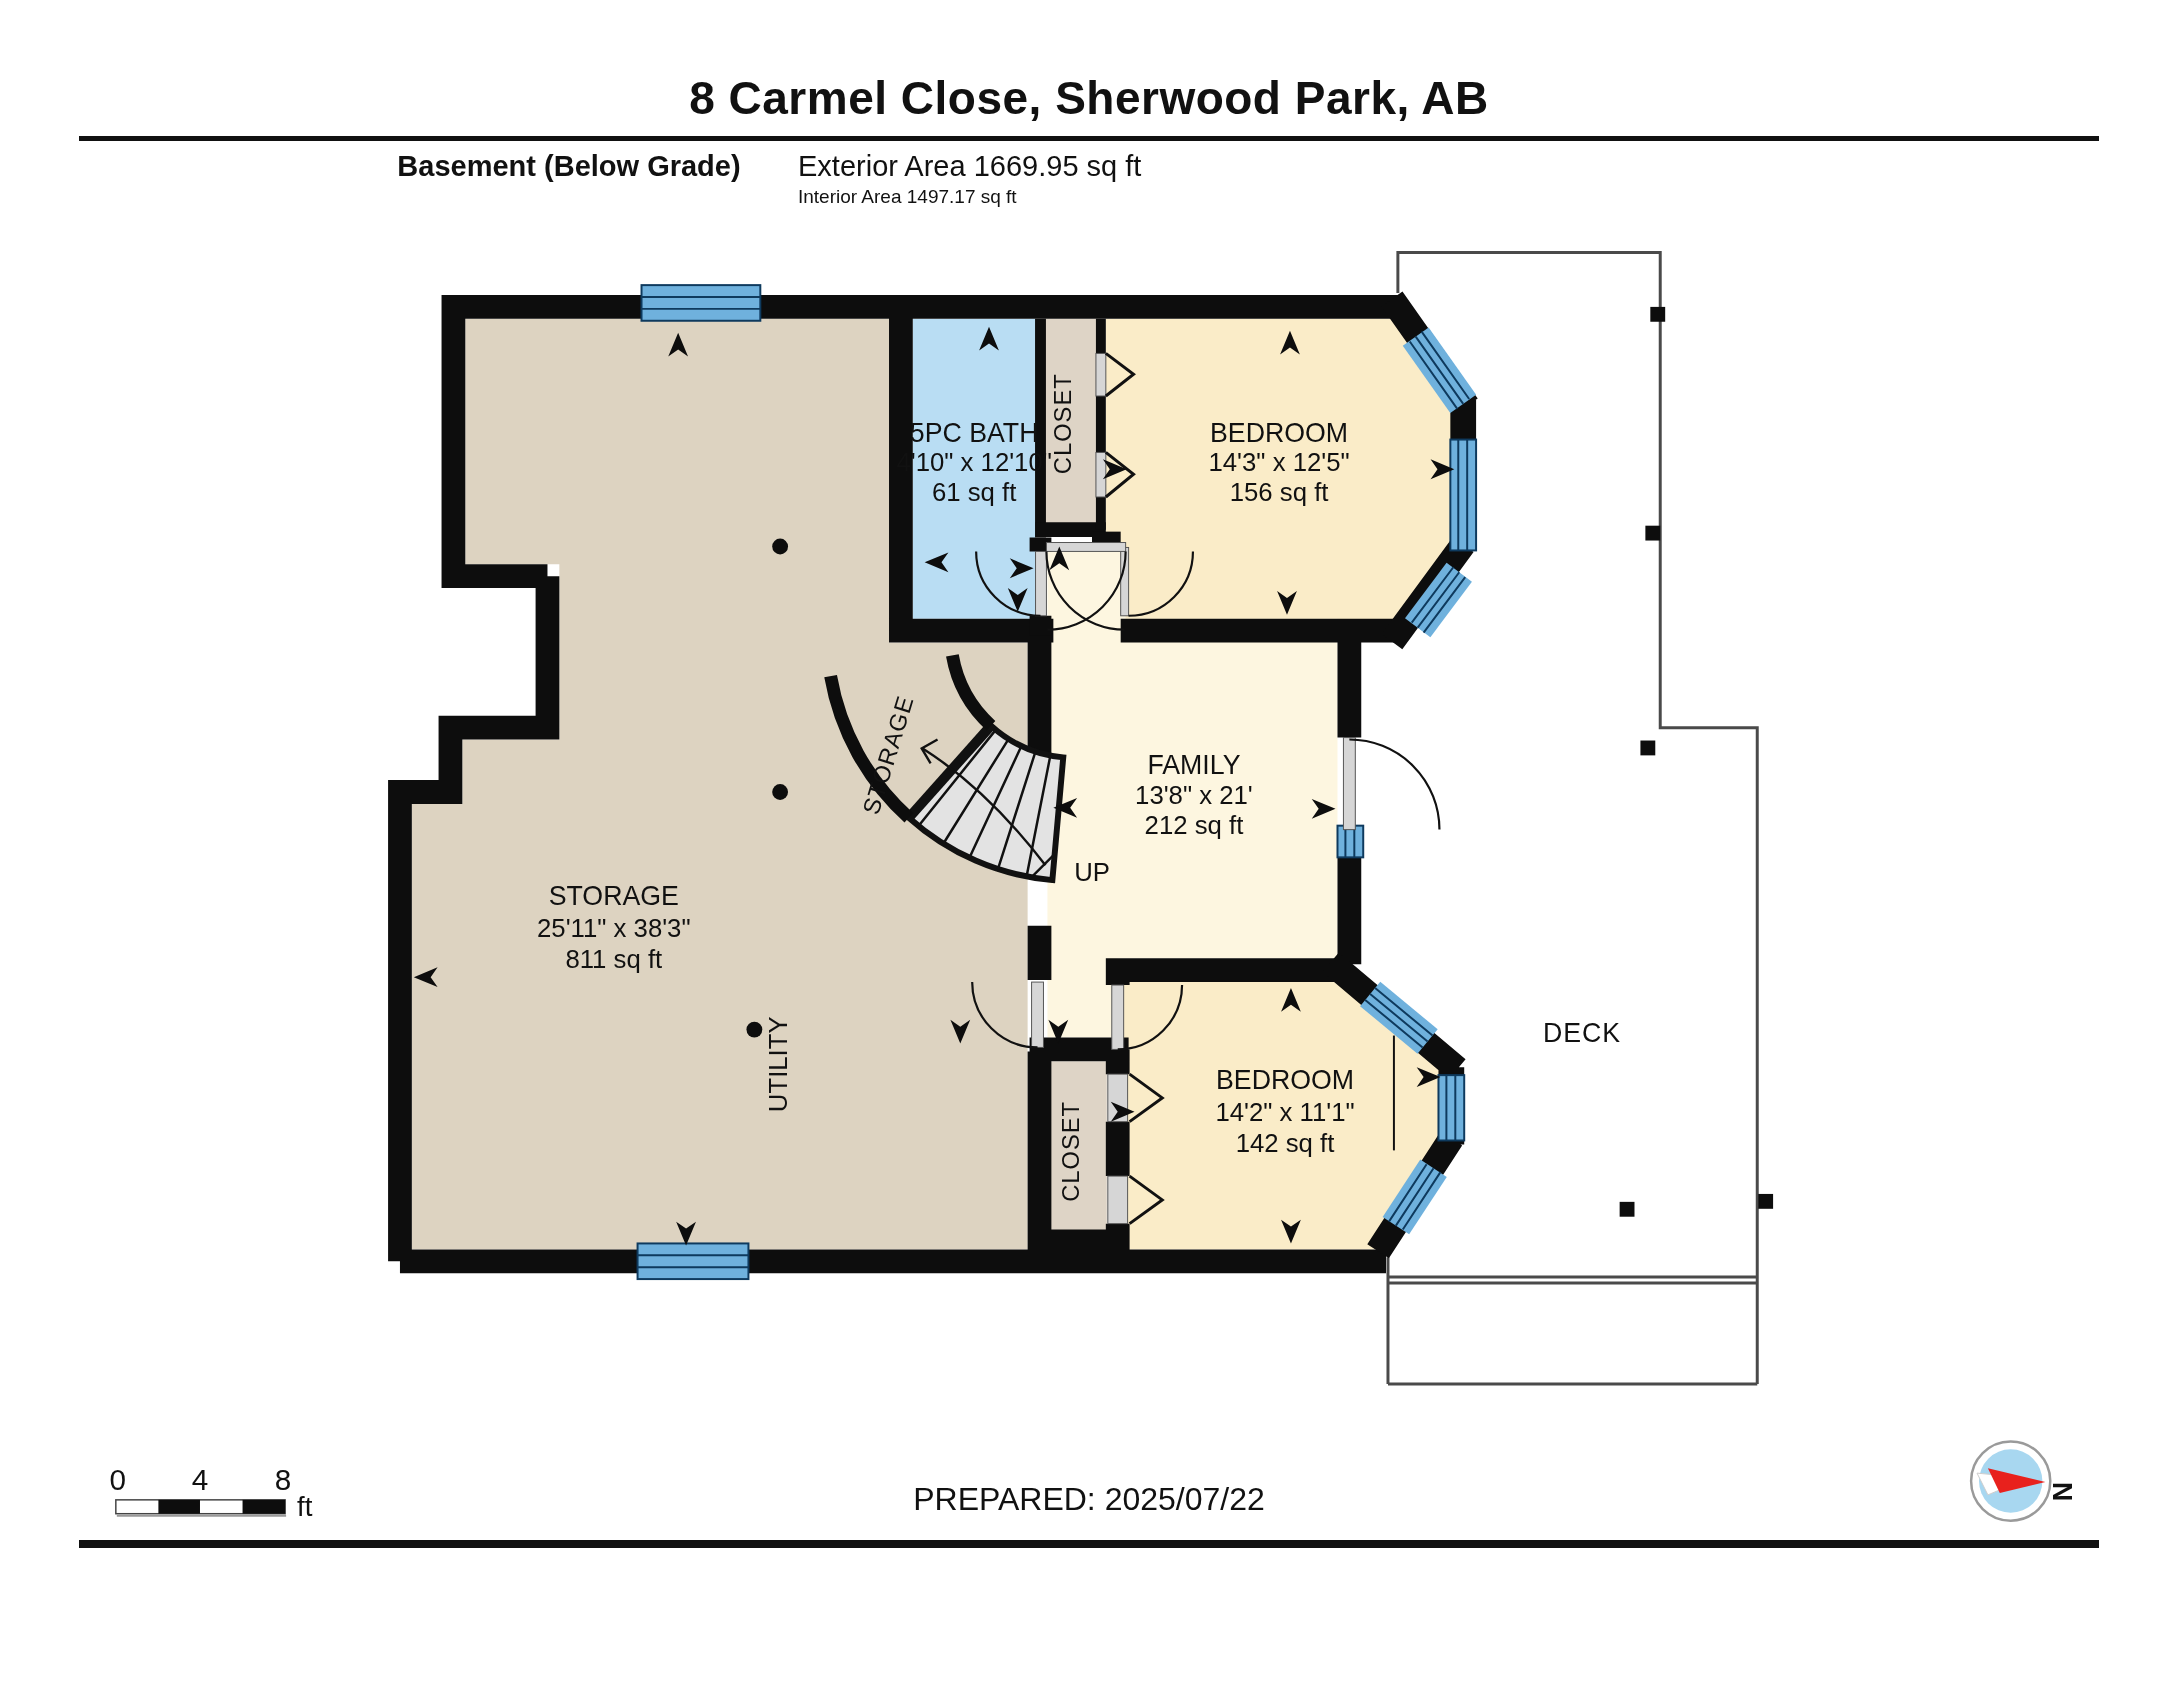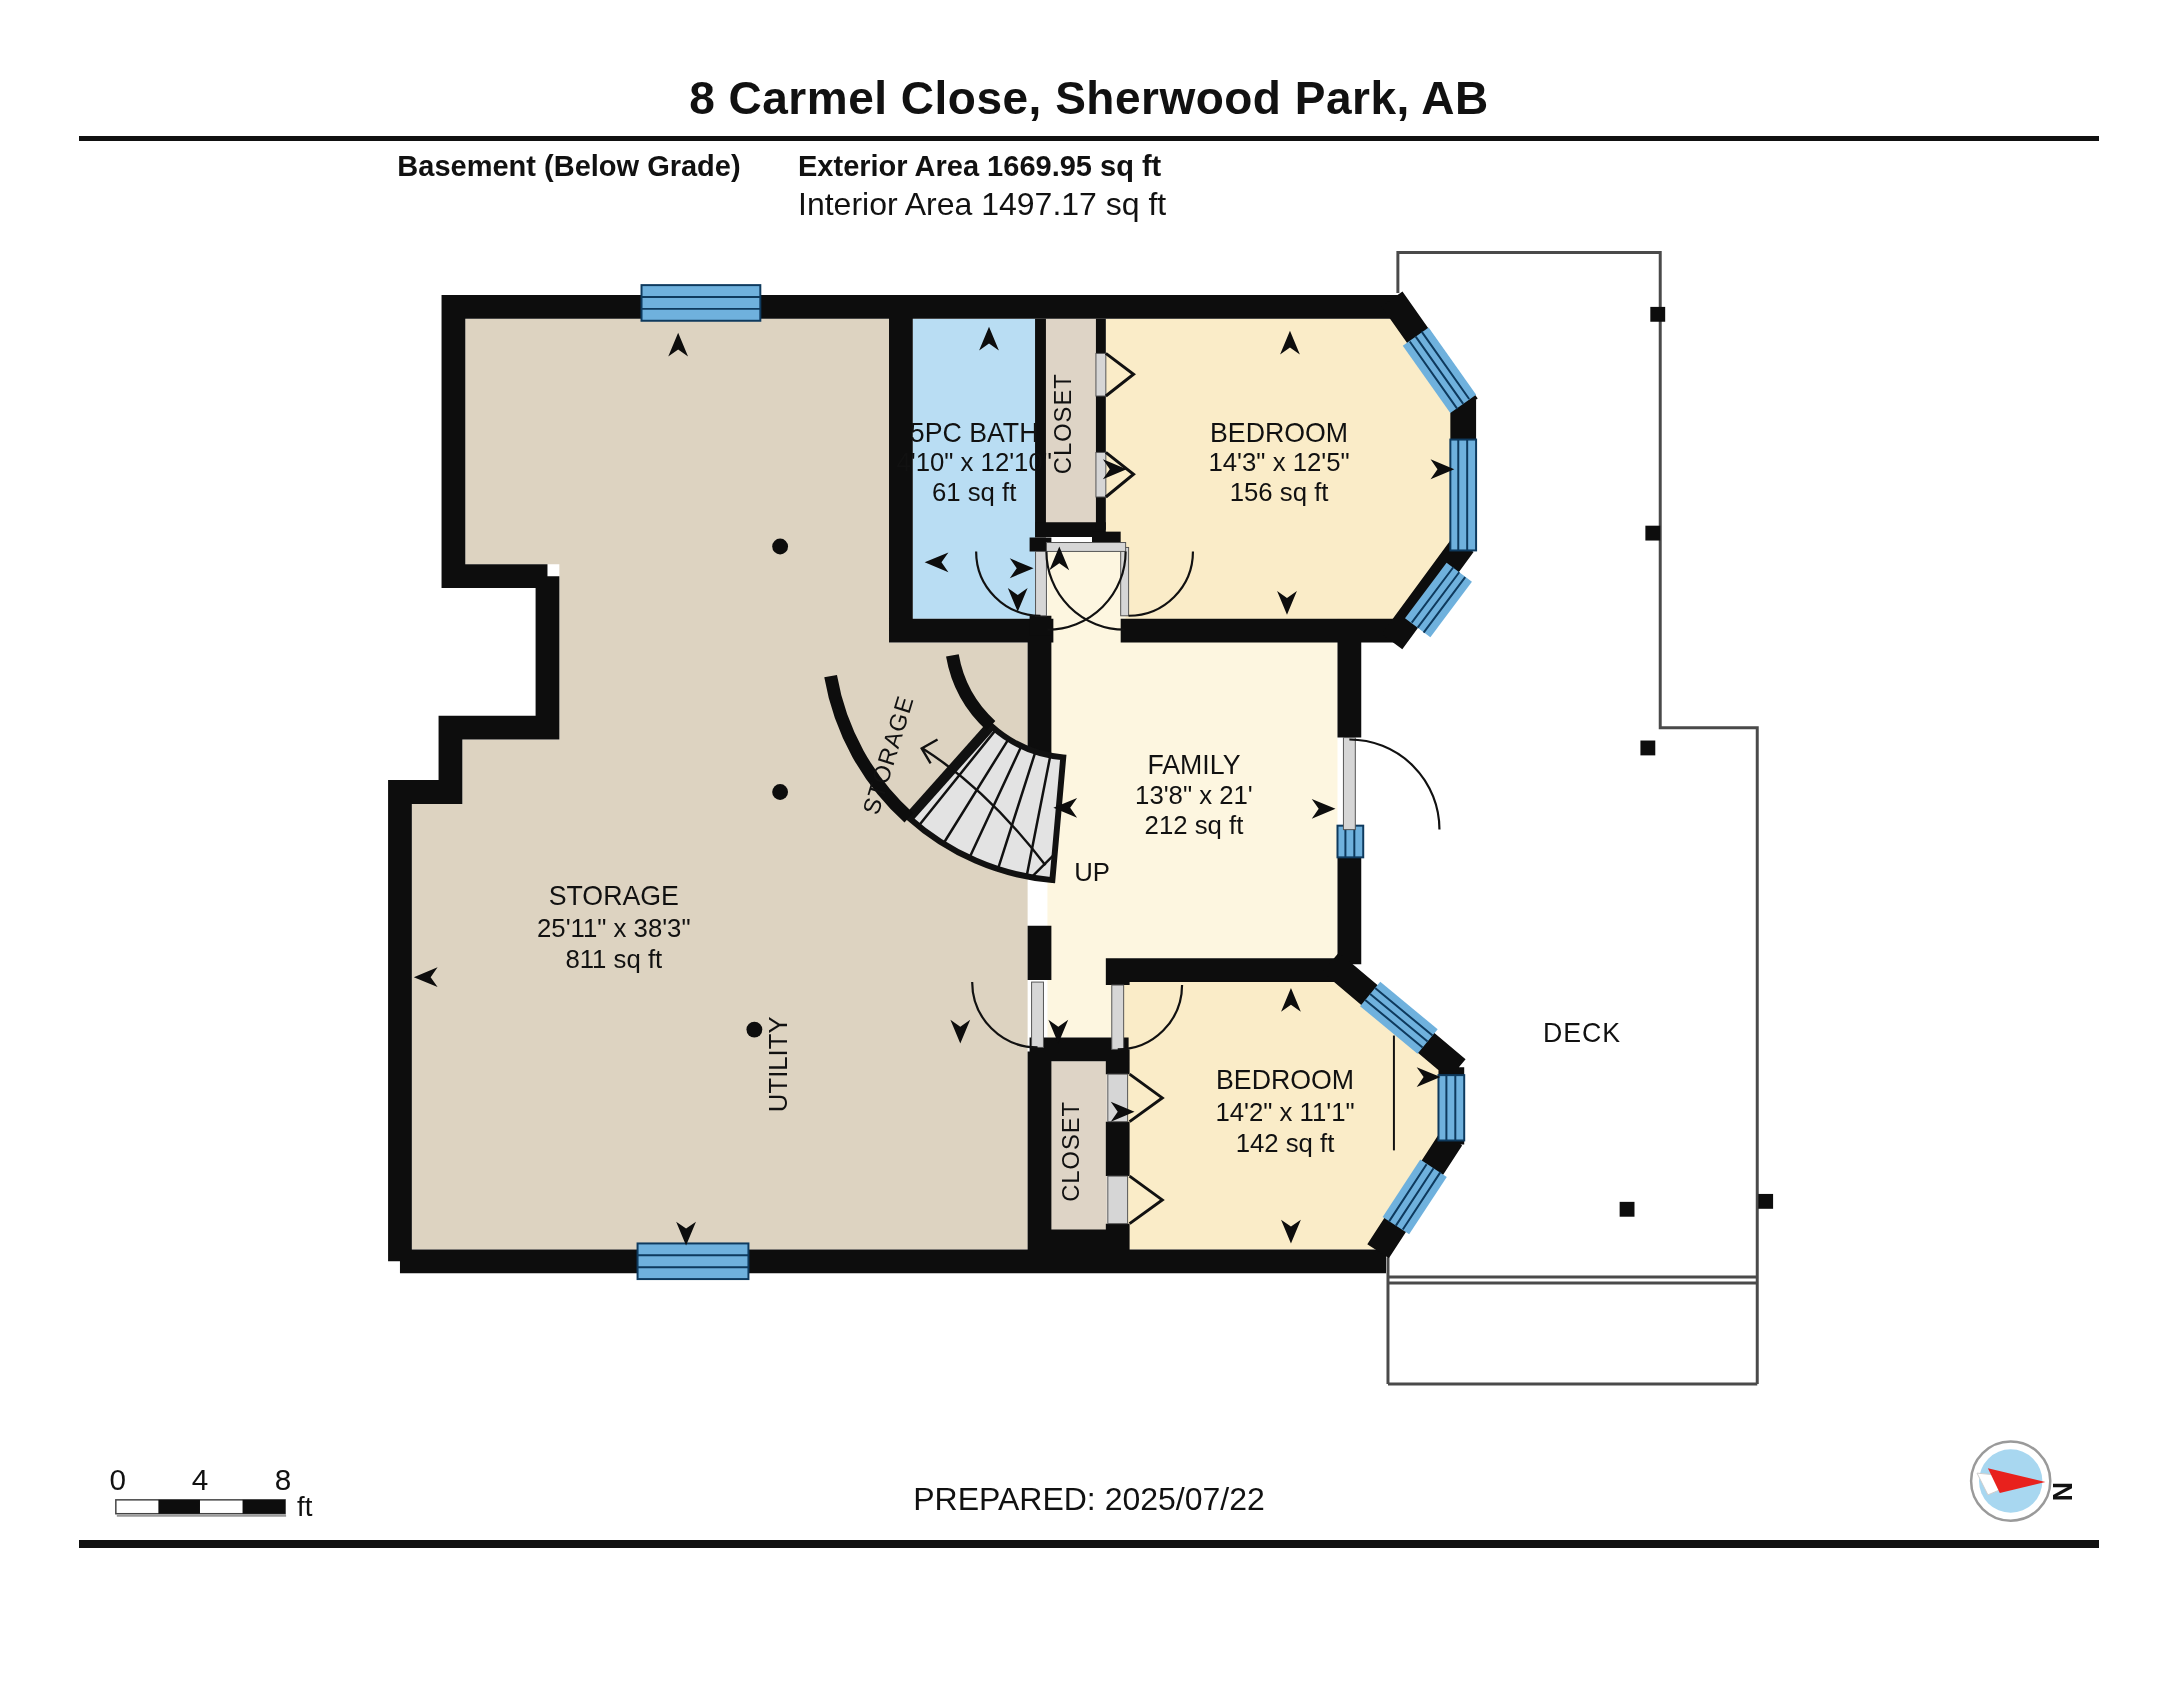--- a/index.html
+++ b/index.html
@@ -1,22 +1,22 @@
 <!DOCTYPE html>
 <html><head>
 <meta charset="utf-8">
 <style>
   html,body{margin:0;padding:0;background:#ffffff;font-family:"Liberation Sans",sans-serif;}
   #page{position:relative;width:2112px;height:1683px;background:#fff;overflow:hidden;padding-left:12px;}
   .abs{position:absolute;}
   #title{left:0;top:71px;width:2178px;text-align:center;font-size:46px;font-weight:bold;color:#111;letter-spacing:0.5px;}
   #title-rule{left:79px;top:136px;width:2020px;height:5px;background:#111;}
   #floor-label{left:356px;top:150px;width:426px;text-align:center;font-size:29px;font-weight:bold;color:#111;}
-  #ext-area{left:798px;top:150px;font-size:29px;color:#111;font-weight:bold;}
-  #int-area{left:798px;top:186px;font-size:32px;color:#111;}
+  #ext-area{left:798px;top:150px;font-size:29px;color:#111;}
+  #int-area{left:798px;top:186px;font-size:19px;color:#111;}
   #prepared{left:0;top:1481px;width:2178px;text-align:center;font-size:32px;color:#111;}
   #footer-rule{left:79px;top:1540px;width:2020px;height:8px;background:#111;}
   #disclaimer{left:87px;top:1558px;width:2059px;font-size:26px;color:#1a1a1a;}
   #disclaimer .wfirst{color:#b5b5b5;}
   svg text{font-family:"Liberation Sans",sans-serif;fill:#111;}
   .roomname{font-size:27px;}
   .roomdim{font-size:26px;}
   .vlabel{font-size:24px;letter-spacing:1px;}
   .biglabel{font-size:27px;letter-spacing:1px;}
 </style>

